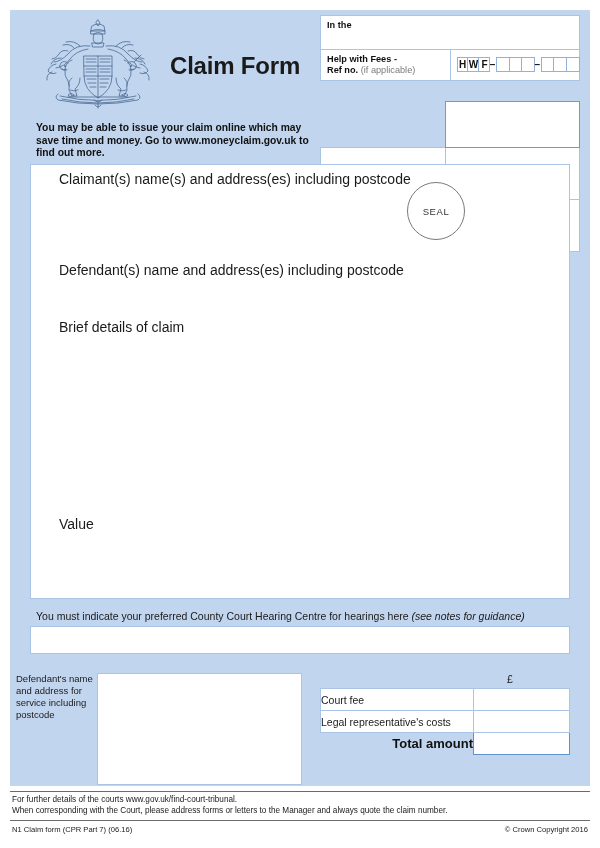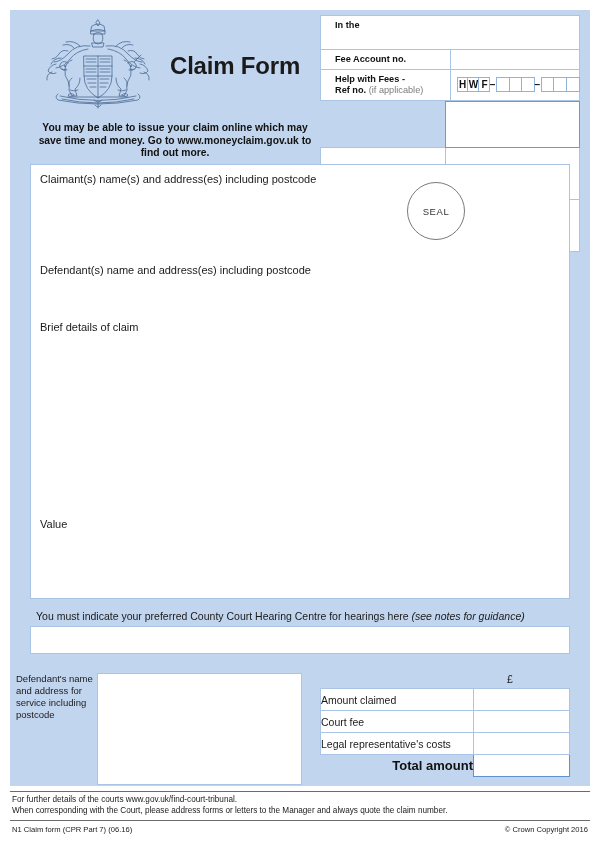--- a/index.html
+++ b/index.html
@@ -64,21 +64,20 @@
   
   .notice {
     position: absolute;
     left: 36px;
     top: 122px;
     width: 278px;
     font-size: 10.3px;
     font-weight: bold;
     line-height: 12.6px;
     color: #111111;
-    text-align: center;
   }
 
   
   .hdr-table {
     position: absolute;
     left: 320px;
     top: 15px;
     width: 260px;
     border-collapse: collapse;
     table-layout: fixed;
@@ -86,21 +85,21 @@
   .hdr-table td {
     border: 1px solid #a9c4e4;
     background: #ffffff;
     padding: 0;
     vertical-align: top;
   }
   .hdr-lbl {
     font-size: 9.2px;
     font-weight: bold;
     color: #111111;
-    padding: 4px 5px 4px 14px;
+    padding: 4px 5px 4px 6px;
     line-height: 11px;
   }
   .hdr-lbl .light {
     font-weight: normal;
     color: #7b7b7b;
   }
   .cell-inthe { height: 33px; }
   .cell-fee   { height: 19px; }
   .cell-hwf   { height: 25px; }
   .col-lbl { width: 92px; }
@@ -177,23 +176,24 @@
 
   
   #main-area {
     left: 30px;
     top: 164px;
     width: 540px;
     height: 435px;
   }
   .field-label {
     position: absolute;
-    font-size: 11px;
+    font-size: 14px;
     color: #1a1a1a;
     line-height: 13px;
+    margin-left: 19px;
   }
 
   
   .seal {
     position: absolute;
     left: 407px;
     top: 182px;
     width: 56px;
     height: 56px;
     border: 1px solid #7a7a7a;
@@ -402,26 +402,20 @@
   <div class="form-title">Claim Form</div>
 
   <div class="notice">You may be able to issue your claim online which may save time and money. Go to www.moneyclaim.gov.uk to find out more.</div>
 
   <table class="hdr-table">
     <tbody>
         <tr>
       <td class="cell-inthe" colspan="2">
         <div class="hdr-lbl">In the</div>
       </td>
-    </tr>
-    <tr>
-      <td class="cell-fee col-lbl">
-        <div class="hdr-lbl">Fee Account no.</div>
-      </td>
-      <td class="cell-fee"></td>
     </tr>
     <tr>
       <td class="cell-hwf col-lbl">
         <div class="hdr-lbl">
           <span>Help with Fees -</span><br>
           <span>Ref no.</span><span class="light"> (if applicable)</span>
         </div>
       </td>
       <td class="cell-hwf">
         <div class="hwf-wrap">
@@ -476,24 +470,20 @@
     <span>You must indicate your preferred County Court Hearing Centre for hearings here </span><i>(see notes for guidance)</i>
   </div>
   <div class="wbox" id="hearing-box"></div>
 
   <div class="def-service-label">Defendant's name and address for service including postcode</div>
   <div class="wbox" id="def-service-box"></div>
 
   <div class="pound-sign">£</div>
   <table class="amt-table">
     <tbody>
-        <tr>
-      <td class="amt-lbl">Amount claimed</td>
-      <td class="amt-val"></td>
-    </tr>
     <tr>
       <td class="amt-lbl">Court fee</td>
       <td class="amt-val"></td>
     </tr>
     <tr>
       <td class="amt-lbl">Legal representative's costs</td>
       <td class="amt-val"></td>
     </tr>
     <tr>
       <td class="amt-total-lbl">Total amount</td>

